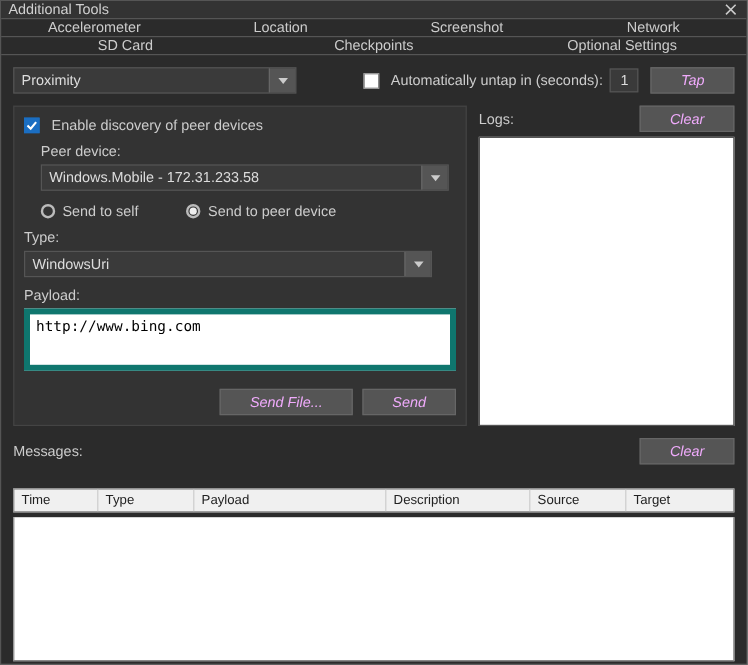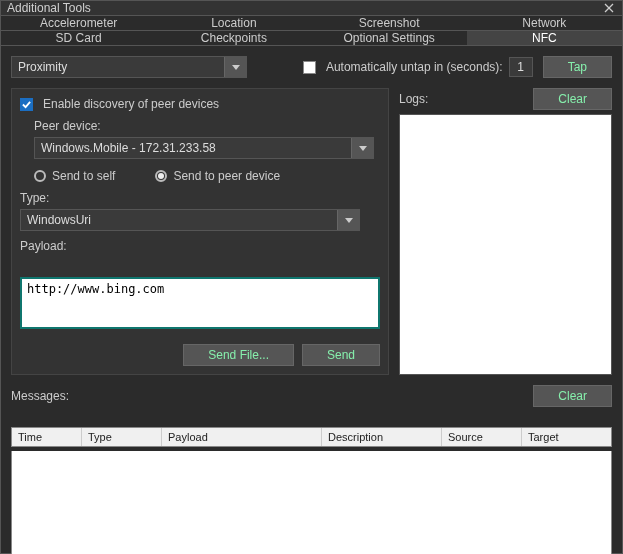--- a/index.html
+++ b/index.html
@@ -47,39 +47,40 @@
     width:13px; height:13px; border:1px solid #888; background:#fff; display:inline-flex; align-items:center; justify-content:center;
     margin-right:4px; flex-shrink:0;
   }
   .checkbox.checked { background:#1b6ec2; border-color:#1b6ec2; }
   .checkbox.checked svg { display:block; }
   .checkbox svg { display:none; width:9px; height:9px; }
   .num-input {
     width:24px; height:20px; background:#3a3a3a; border:1px solid #555; color:#ddd; text-align:center; font-size:12px;
   }
   .btn {
-    height:22px; background:#555; border:1px solid #666; color:#86efac;
+    height:22px; background:#555; border:1px solid #666; color:#f0abfc;
     display:flex; align-items:center; justify-content:center; padding:0 24px; font-size:12px; cursor:pointer;
     min-width:60px;
+    font-style:italic;
   }
   .main-row { display:flex; gap:10px; padding:0 10px 10px 10px; }
   .panel {
     background:#333; border:1px solid #444; padding:10px;
   }
   .left-panel { flex:1; display:flex; flex-direction:column; gap:8px; padding:8px;}
   .right-panel { width:225px; display:flex; flex-direction:column; gap:4px; background:transparent; border:none; padding:0; }
   .log-header { display:flex; align-items:center; justify-content:space-between; }
   .log-box { flex:1; background:#fff; border:1px solid #555; min-height:230px; }
   .row { display:flex; align-items:center; gap:6px; }
   .label { color:#ccc; font-size:12px; }
   .peer-combo { width:340px; }
   .radio { width:12px;height:12px;border-radius:50%;border:2px solid #bbb; display:inline-flex; align-items:center; justify-content:center; flex-shrink:0;}
   .radio.sel::after { content:""; width:6px;height:6px;border-radius:50%;background:#eee; }
   .type-combo { width:340px; }
-  .payload-box { width:360px; height:52px; background:#fff; border:2px solid #0f766e; color:#000; font-family:monospace; font-size:12px; padding:3px 5px; resize:none;margin-top:20px;}
+  .payload-box { width:360px; height:52px; background:#fff; border:5px solid #0f766e; color:#000; font-family:monospace; font-size:12px; padding:3px 5px; resize:none;}
   .send-row { display:flex; justify-content:flex-end; gap:8px; margin-top:4px;align-items:center; }
   .messages-section { padding:0 10px 10px 10px; display:flex; flex-direction:column; gap:4px; flex:1; }
   .msg-header { display:flex; justify-content:space-between; align-items:center; }
   .table-head { display:flex; background:#f0f0f0; color:#222; height:20px; border:1px solid #888;margin-top:16px; }
   .th { padding:2px 6px; font-size:11px; border-right:1px solid #ccc; display:flex; align-items:center;}
   .table-body { background:#fff; flex:1; border:1px solid #888; border-top:none; min-height:120px;}
   .indent { margin-left:14px; }
 </style>
 </head>
 <body>
@@ -99,21 +100,20 @@
   <div class="tabs1">
     <div class="tab">Accelerometer</div>
     <div class="tab">Location</div>
     <div class="tab">Screenshot</div>
     <div class="tab">Network</div>
   </div>
   <div class="tabs2">
     <div class="tab">SD Card</div>
     <div class="tab">Checkpoints</div>
     <div class="tab">Optional Settings</div>
-    <div class="tab active">NFC</div>
   </div>
 
   <div class="toolbar-row">
     <div class="combo proximity-combo">
       <span class="combo-text">Proximity</span>
       <div class="combo-btn">
           <span class="chev"></span>
         </div>
     </div>
     <div class="spacer"></div>

